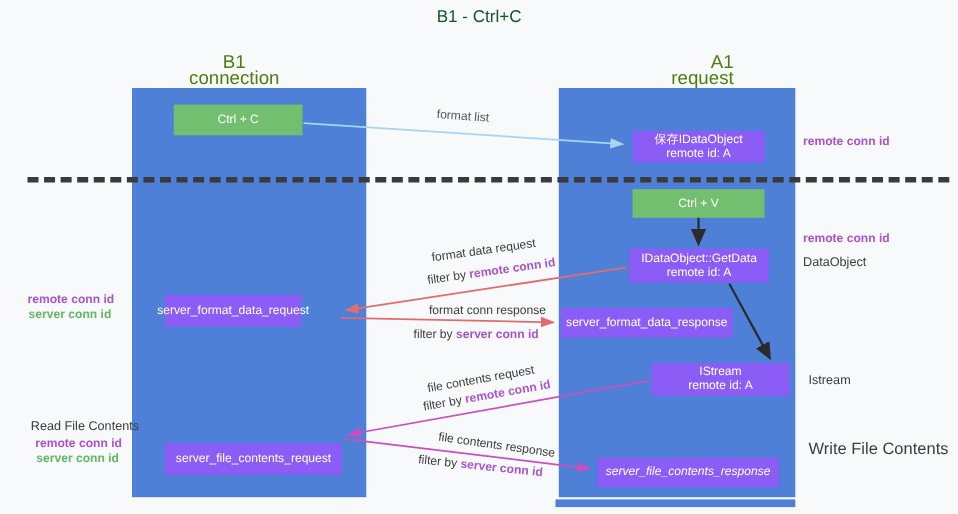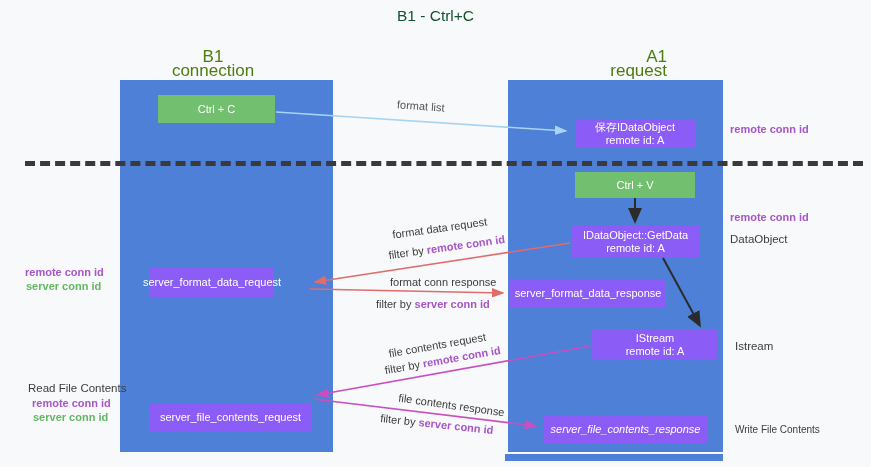--- a/index.html
+++ b/index.html
@@ -87,21 +87,21 @@
   </div>
 
   <div class="abs node orange" style="left:543px; top:416px; width:165px; height:27px;font-style:italic;">
     <span>server_file_contents_response</span>
   </div>
 
   <div class="abs lbl purple" style="left:730px; top:123px;">remote conn id</div>
   <div class="abs lbl purple" style="left:730px; top:211px;">remote conn id</div>
   <div class="abs lbl lbl-dark" style="left:730px; top:233px; font-size:11.5px;">DataObject</div>
   <div class="abs lbl lbl-dark" style="left:735px; top:340px; font-size:11.5px;">Istream</div>
-  <div class="abs lbl lbl-dark" style="left:735px; top:424px; font-size:10px;">Write File Contents</div>
+  <div class="abs lbl lbl-dark" style="left:735px; top:400px; font-size:15px;">Write File Contents</div>
 
   <div class="abs lbl purple" style="left:25px; top:266px;">remote conn id</div>
   <div class="abs lbl greenlbl" style="left:26px; top:280px;">server conn id</div>
   <div class="abs lbl lbl-dark" style="left:28px; top:382px; font-size:11.5px;">Read File Contents</div>
   <div class="abs lbl purple" style="left:32px; top:397px;">remote conn id</div>
   <div class="abs lbl greenlbl" style="left:33px; top:411px;">server conn id</div>
 
   <div class="abs lbl lbl-gray rot" style="left:397px; top:100px; transform:rotate(4deg);">format list</div>
 
   <div class="abs lbl lbl-dark rot" style="left:392px; top:222px; transform:rotate(-8deg);">format data request</div>

